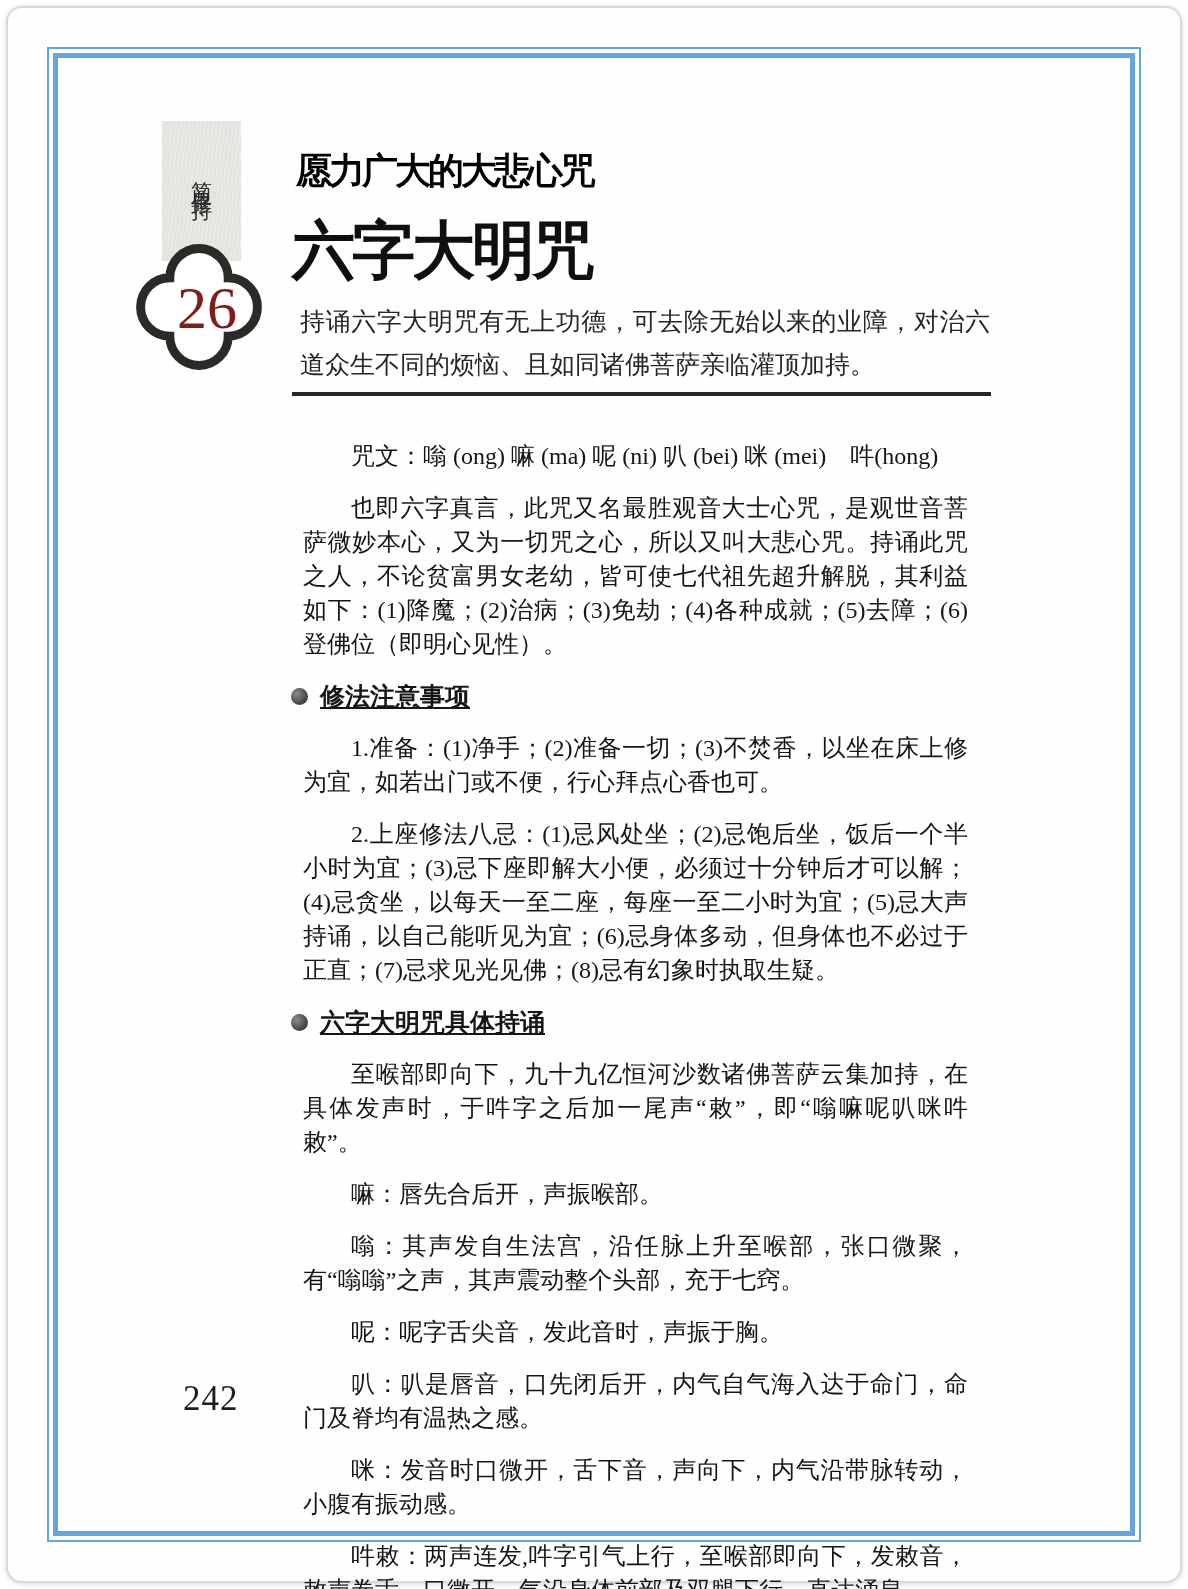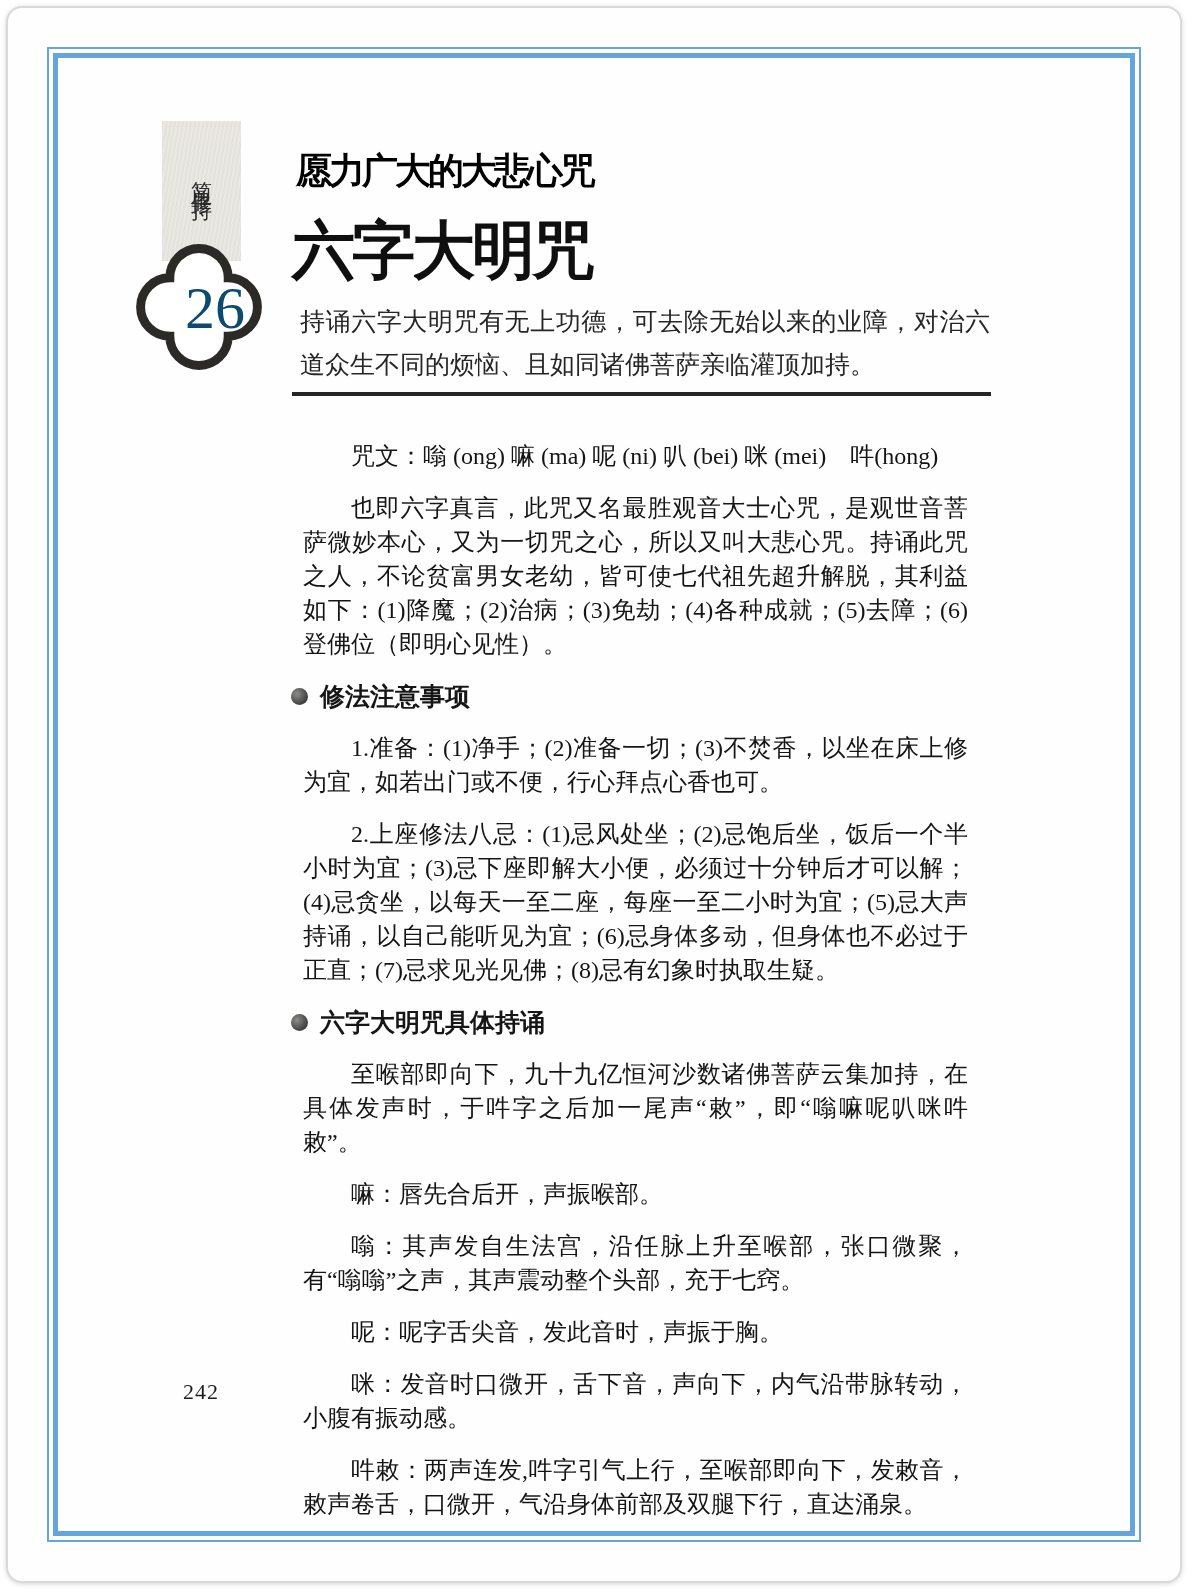--- a/index.html
+++ b/index.html
@@ -27,23 +27,23 @@
     position:absolute;left:50%;top:44px;transform:translateX(-50%);
     writing-mode:vertical-rl;text-orientation:upright;
     font-family:"Liberation Sans", sans-serif;
     font-size:21px;letter-spacing:6px;color:#2a2a2a;white-space:nowrap;
   }
   .chapter-badge{
     position:absolute;left:134px;top:242px;width:130px;height:130px;
   }
   .chapter-badge svg{position:absolute;left:0;top:0;width:130px;height:130px;}
   .chapter-badge .badge-number{
-    position:absolute;left:16px;top:0;width:130px;height:130px;
+    position:absolute;left:8px;top:0;width:130px;height:130px;
     display:flex;align-items:center;justify-content:center;
-    font-family:"Liberation Serif", serif;font-size:60px;color:#0c4a6e;
+    font-family:"Liberation Serif", serif;font-size:60px;color:#7f1d1d;
     padding-top:2px;box-sizing:border-box;
   }
   .chapter-subtitle{
     position:absolute;left:296px;top:147px;
     font-size:36px;font-weight:bold;letter-spacing:-3px;color:#000000;
     white-space:nowrap;
   }
   .chapter-title{
     position:absolute;left:292px;top:208px;
     font-size:63px;font-weight:bold;letter-spacing:-3px;color:#0f0f0f;
@@ -60,29 +60,29 @@
   }
   .body-text{
     position:absolute;left:285px;top:421px;width:701px;
     font-size:24px;line-height:34px;color:#151515;
     text-align:justify;
   }
   .para{margin:18px;text-indent:2em;}
   .sec-heading{
     display:flex;align-items:center;gap:12px;height:34px;
     font-family:"Liberation Sans", sans-serif;font-weight:bold;
-    font-size:25px;color:#161616;
+    font-size:25px;color:#161616;text-decoration:underline;
   }
   .bullet{
     width:17px;height:17px;border-radius:50%;flex:none;margin-left:6px;
     background:radial-gradient(circle at 35% 35%, #8d8d8b, #3d3d3b 72%);
   }
   .page-number{
     position:absolute;left:183px;top:1379px;
-    font-size:22px;color:#1c1c1c;letter-spacing:1px;
+    font-size:35px;color:#1c1c1c;letter-spacing:1px;
   }
 </style>
 </head>
 <body>
 
 <div class="card">
   <div class="frame-outer"></div>
   <div class="frame-inner"></div>
 </div>
 
@@ -112,17 +112,18 @@
     <p class="para">1.准备：(1)净手；(2)准备一切；(3)不焚香，以坐在床上修为宜，如若出门或不便，行心拜点心香也可。</p>
     <p class="para">2.上座修法八忌：(1)忌风处坐；(2)忌饱后坐，饭后一个半小时为宜；(3)忌下座即解大小便，必须过十分钟后才可以解；(4)忌贪坐，以每天一至二座，每座一至二小时为宜；(5)忌大声持诵，以自己能听见为宜；(6)忌身体多动，但身体也不必过于正直；(7)忌求见光见佛；(8)忌有幻象时执取生疑。</p>
     <div class="sec-heading">
       <span class="bullet"></span>
       <span>六字大明咒具体持诵</span>
     </div>
     <p class="para">至喉部即向下，九十九亿恒河沙数诸佛菩萨云集加持，在具体发声时，于吽字之后加一尾声“敕”，即“嗡嘛呢叭咪吽敕”。</p>
     <p class="para">嘛：唇先合后开，声振喉部。</p>
     <p class="para">嗡：其声发自生法宫，沿任脉上升至喉部，张口微聚，有“嗡嗡”之声，其声震动整个头部，充于七窍。</p>
     <p class="para">呢：呢字舌尖音，发此音时，声振于胸。</p>
+    <p class="para">叭：叭是唇音，口先闭后开，内气自气海入达于命门，命门及脊均有温热之感。</p>
     <p class="para">咪：发音时口微开，舌下音，声向下，内气沿带脉转动，小腹有振动感。</p>
     <p class="para">吽敕：两声连发,吽字引气上行，至喉部即向下，发敕音，敕声卷舌，口微开，气沿身体前部及双腿下行，直达涌泉。</p>
   </div>
 
 <div class="page-number">242</div>
 
 </body></html>

